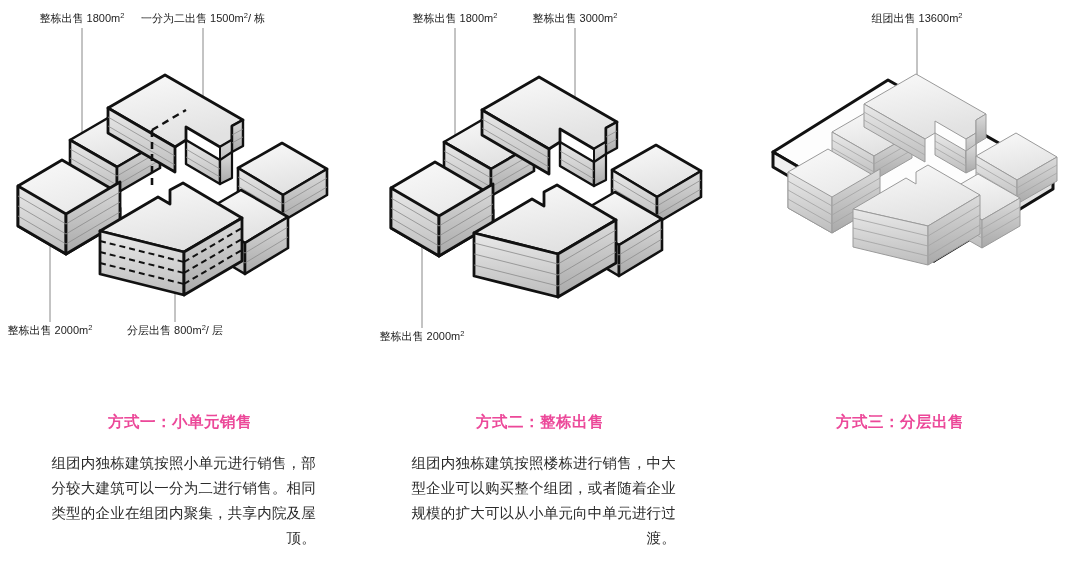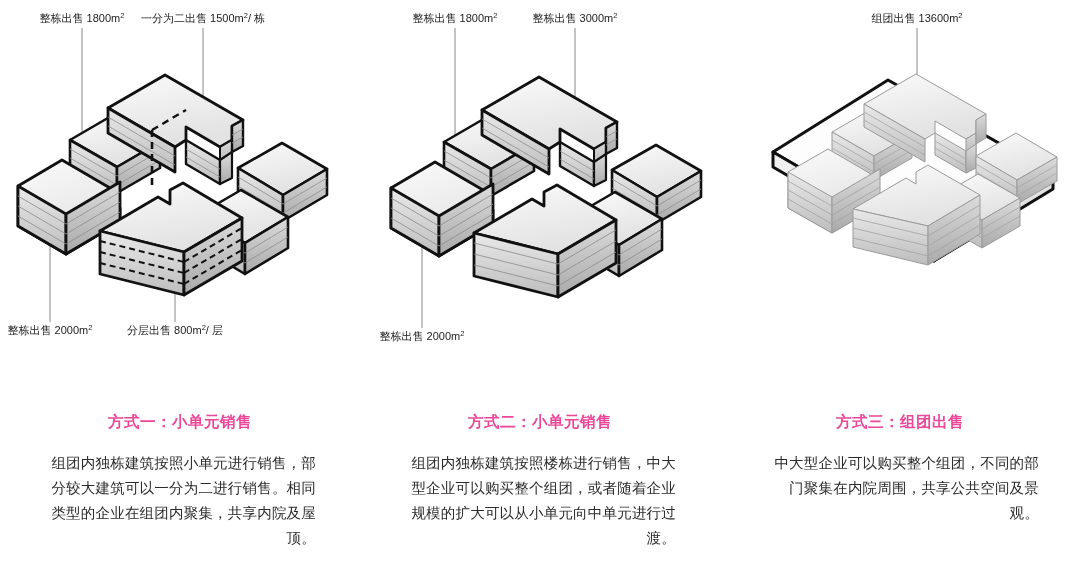--- a/index.html
+++ b/index.html
@@ -247,21 +247,21 @@
         <text class="lbl" x="215" y="22" text-anchor="middle">
           <tspan>整栋出售 3000</tspan><tspan>m</tspan><tspan class="sup" dy="-4">2</tspan>
         </text>
         <text class="lbl" x="62" y="340" text-anchor="middle">
           <tspan>整栋出售 2000</tspan><tspan>m</tspan><tspan class="sup" dy="-4">2</tspan>
         </text>
       </g>
     </svg>
 
     <div class="caption cap2">
-      <h3 class="caption-title">方式二：小单元销售</h3>
+      <h3 class="caption-title">方式二：整栋出售</h3>
       <p class="caption-body">组团内独栋建筑按照楼栋进行销售，中大型企业可以购买整个组团，或者随着企业规模的扩大可以从小单元向中单元进行过渡。</p>
     </div>
   </div>
 
   <div class="panel">
     <svg class="diagram" viewBox="0 0 360 400">
       <g stroke="#7a7a7a" stroke-width="0.9" fill="none">
         <line x1="197" y1="28" x2="197" y2="88"></line>
       </g>
 
@@ -338,18 +338,17 @@
       </g>
 
       <g>
         <text class="lbl" x="197" y="22" text-anchor="middle">
           <tspan>组团出售 13600</tspan><tspan>m</tspan><tspan class="sup" dy="-4">2</tspan>
         </text>
       </g>
     </svg>
 
     <div class="caption cap3">
-      <h3 class="caption-title">方式三：组团出售</h3>
-      <p class="caption-body">中大型企业可以购买整个组团，不同的部门聚集在内院周围，共享公共空间及景观。</p>
+      <h3 class="caption-title">方式三：分层出售</h3>
     </div>
   </div>
 
 </div>
 
 </body></html>

